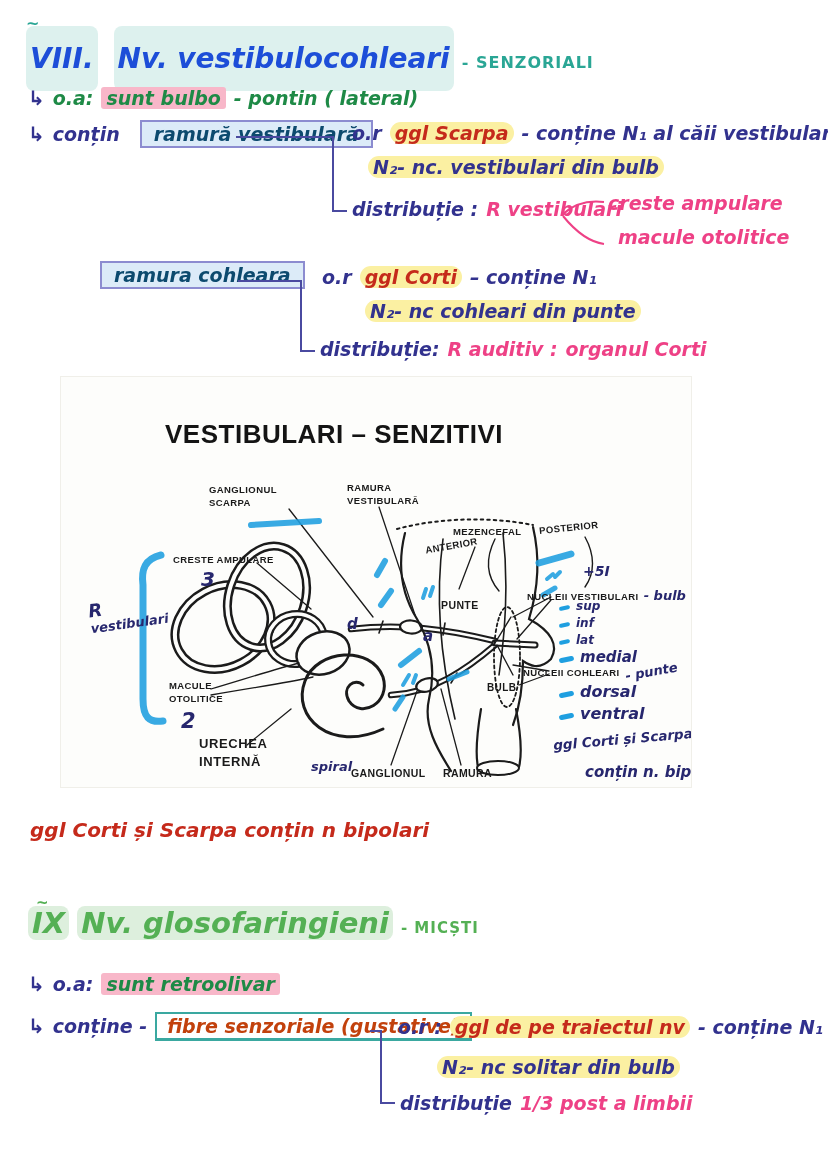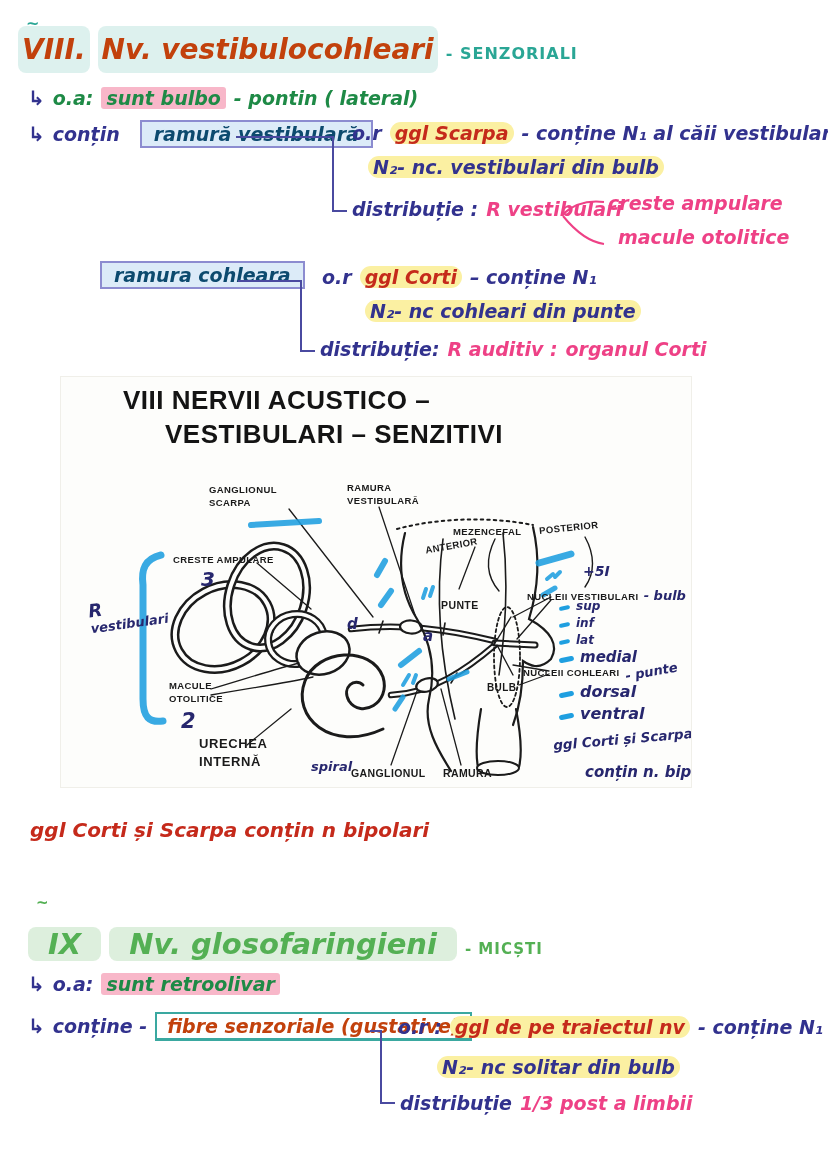--- a/index.html
+++ b/index.html
@@ -5,24 +5,24 @@
   html,body { margin:0; padding:0; background:#ffffff; }
   .page { position:relative; width:828px; height:1170px; background:#ffffff;
           font-family:"DejaVu Sans", sans-serif; overflow:hidden; }
   .abs { position:absolute; }
   .row { display:flex; align-items:baseline; gap:8px; white-space:nowrap; }
 
   
   .hw   { font-style:italic; font-weight:bold; font-size:19px; color:#32328e; white-space:nowrap; }
   .hw-sm{ font-style:italic; font-weight:bold; color:#27276e; white-space:nowrap; }
   .green{ color:#1e8a46; }
-  .teal-title { color:#c2410c; font-size:28px; font-weight:bold; font-style:italic;
-                background:rgba(42,166,149,0.16); border-radius:8px; padding:7px 4px; }
+  .teal-title { color:#1d4ed8; font-size:28px; font-weight:bold; font-style:italic;
+                background:rgba(42,166,149,0.16); border-radius:8px; padding:16px 4px;margin-left:8px; }
   .green-title{ color:#54b054; font-size:29px; font-weight:bold; font-style:italic;
-                background:rgba(84,176,84,0.20); border-radius:8px; padding:0 20px;margin-top:21px; }
+                background:rgba(84,176,84,0.20); border-radius:8px; padding:0 4px; }
   .caps-teal { color:#2aa695; font-weight:bold; font-size:16px; letter-spacing:1px; }
   .caps-green{ color:#54b054; font-weight:bold; font-size:15px; letter-spacing:1px; }
   .arrow { color:#32328e; font-weight:bold; font-size:20px; font-style:normal; }
   .red  { color:#c52a1b; }
   .pink { color:#ee4186; }
   .hlp  { background:#f8b7c9; border-radius:3px; padding:0 5px; }
   .hly  { background:#fbf0a2; border-radius:11px; padding:0 5px; }
 
   .box-blue { border:2px solid #8c8cd0; background:#dcebf8; color:#0c4a6e;
               font-style:italic; font-weight:bold; font-size:19px; padding:1px 12px;text-align:right; }
@@ -178,21 +178,20 @@
         <path d="M 340,288 L 358,274" stroke-width="6"></path>
         <path d="M 342,308 L 348,298 M 352,306 L 355,298" stroke-width="4"></path>
         <path d="M 334,332 L 342,320" stroke-width="5"></path>
         <path d="M 388,302 L 406,295" stroke-width="5"></path>
         <path d="M 478,186 L 510,177" stroke-width="7"></path>
         <path d="M 486,202 L 492,197 M 494,200 L 499,195" stroke-width="4"></path>
         <path d="M 482,218 L 494,211" stroke-width="5"></path>
       </g>
     </svg>
 
-    <div class="abs fig-title z1" style="left:62px;top:8px;">VIII NERVII ACUSTICO –</div>
     <div class="abs fig-title z1" style="left:104px;top:42px;">VESTIBULARI – SENZITIVI</div>
 
     <div class="abs lbl z1" style="left:148px;top:106px;">
       <span style="display:block">GANGLIONUL</span>
       <span style="display:block">SCARPA</span>
     </div>
     <div class="abs lbl z1" style="left:286px;top:104px;">
       <span style="display:block">RAMURA</span>
       <span style="display:block">VESTIBULARĂ</span>
     </div>

